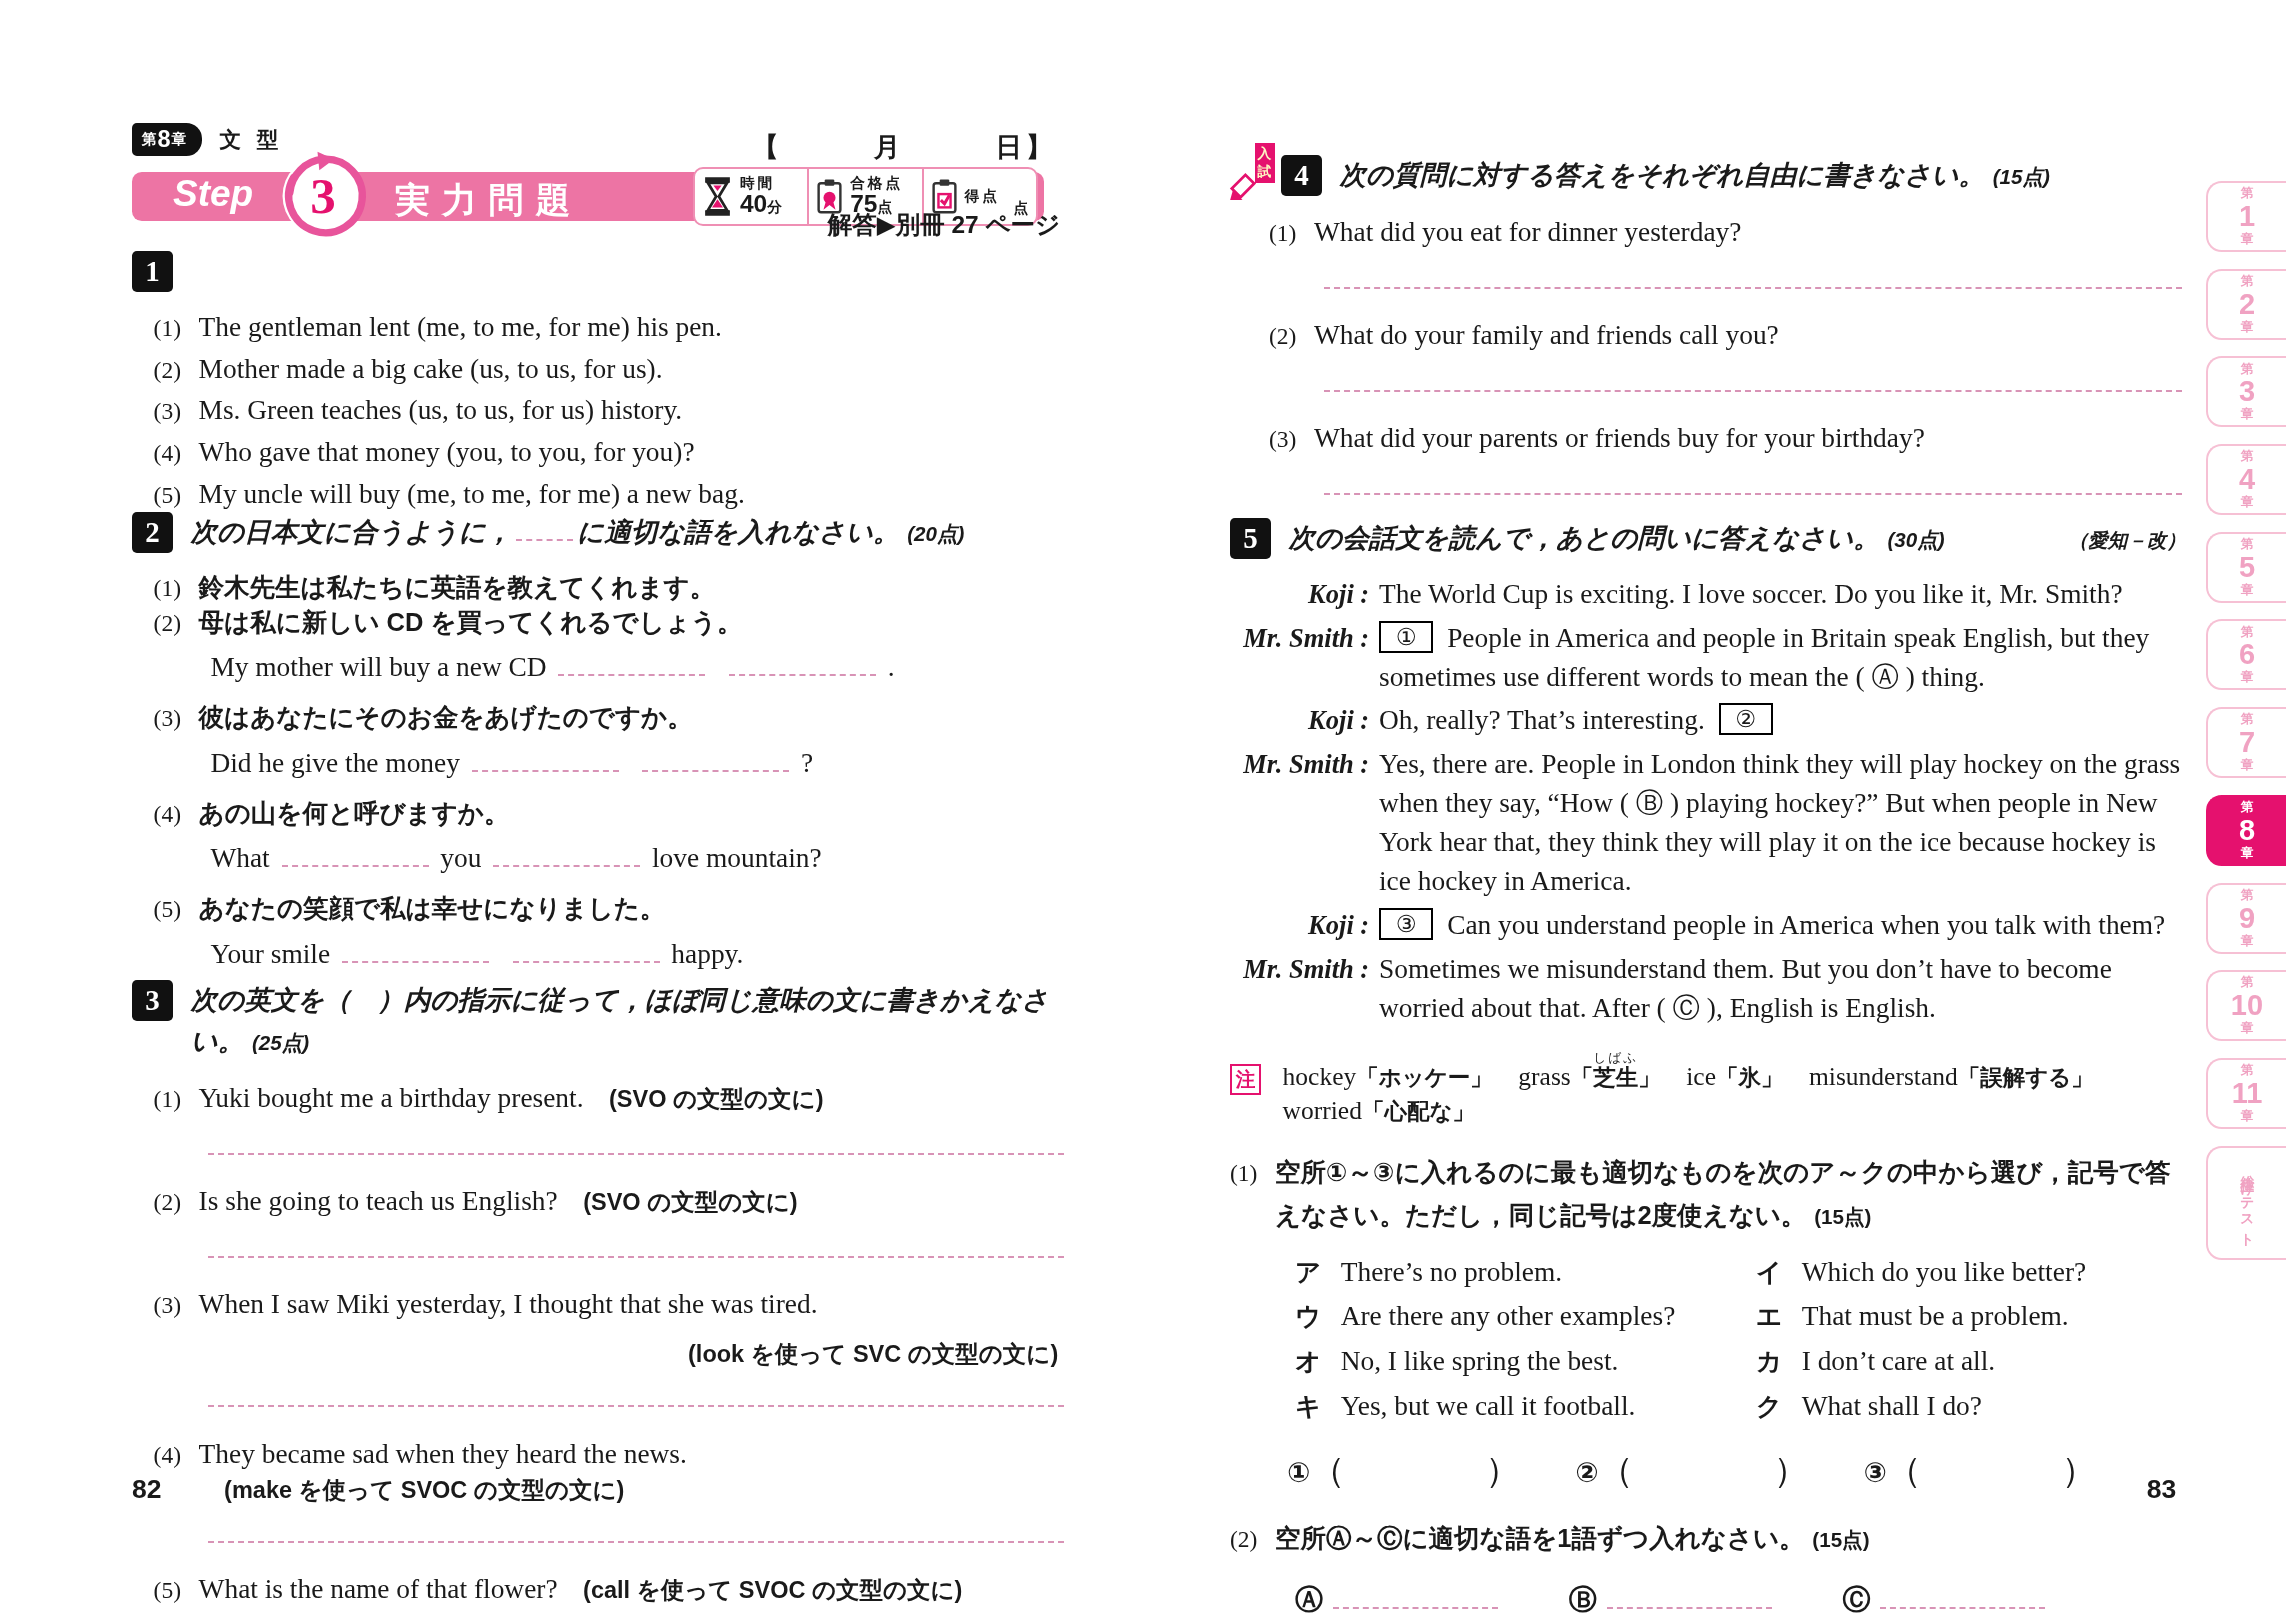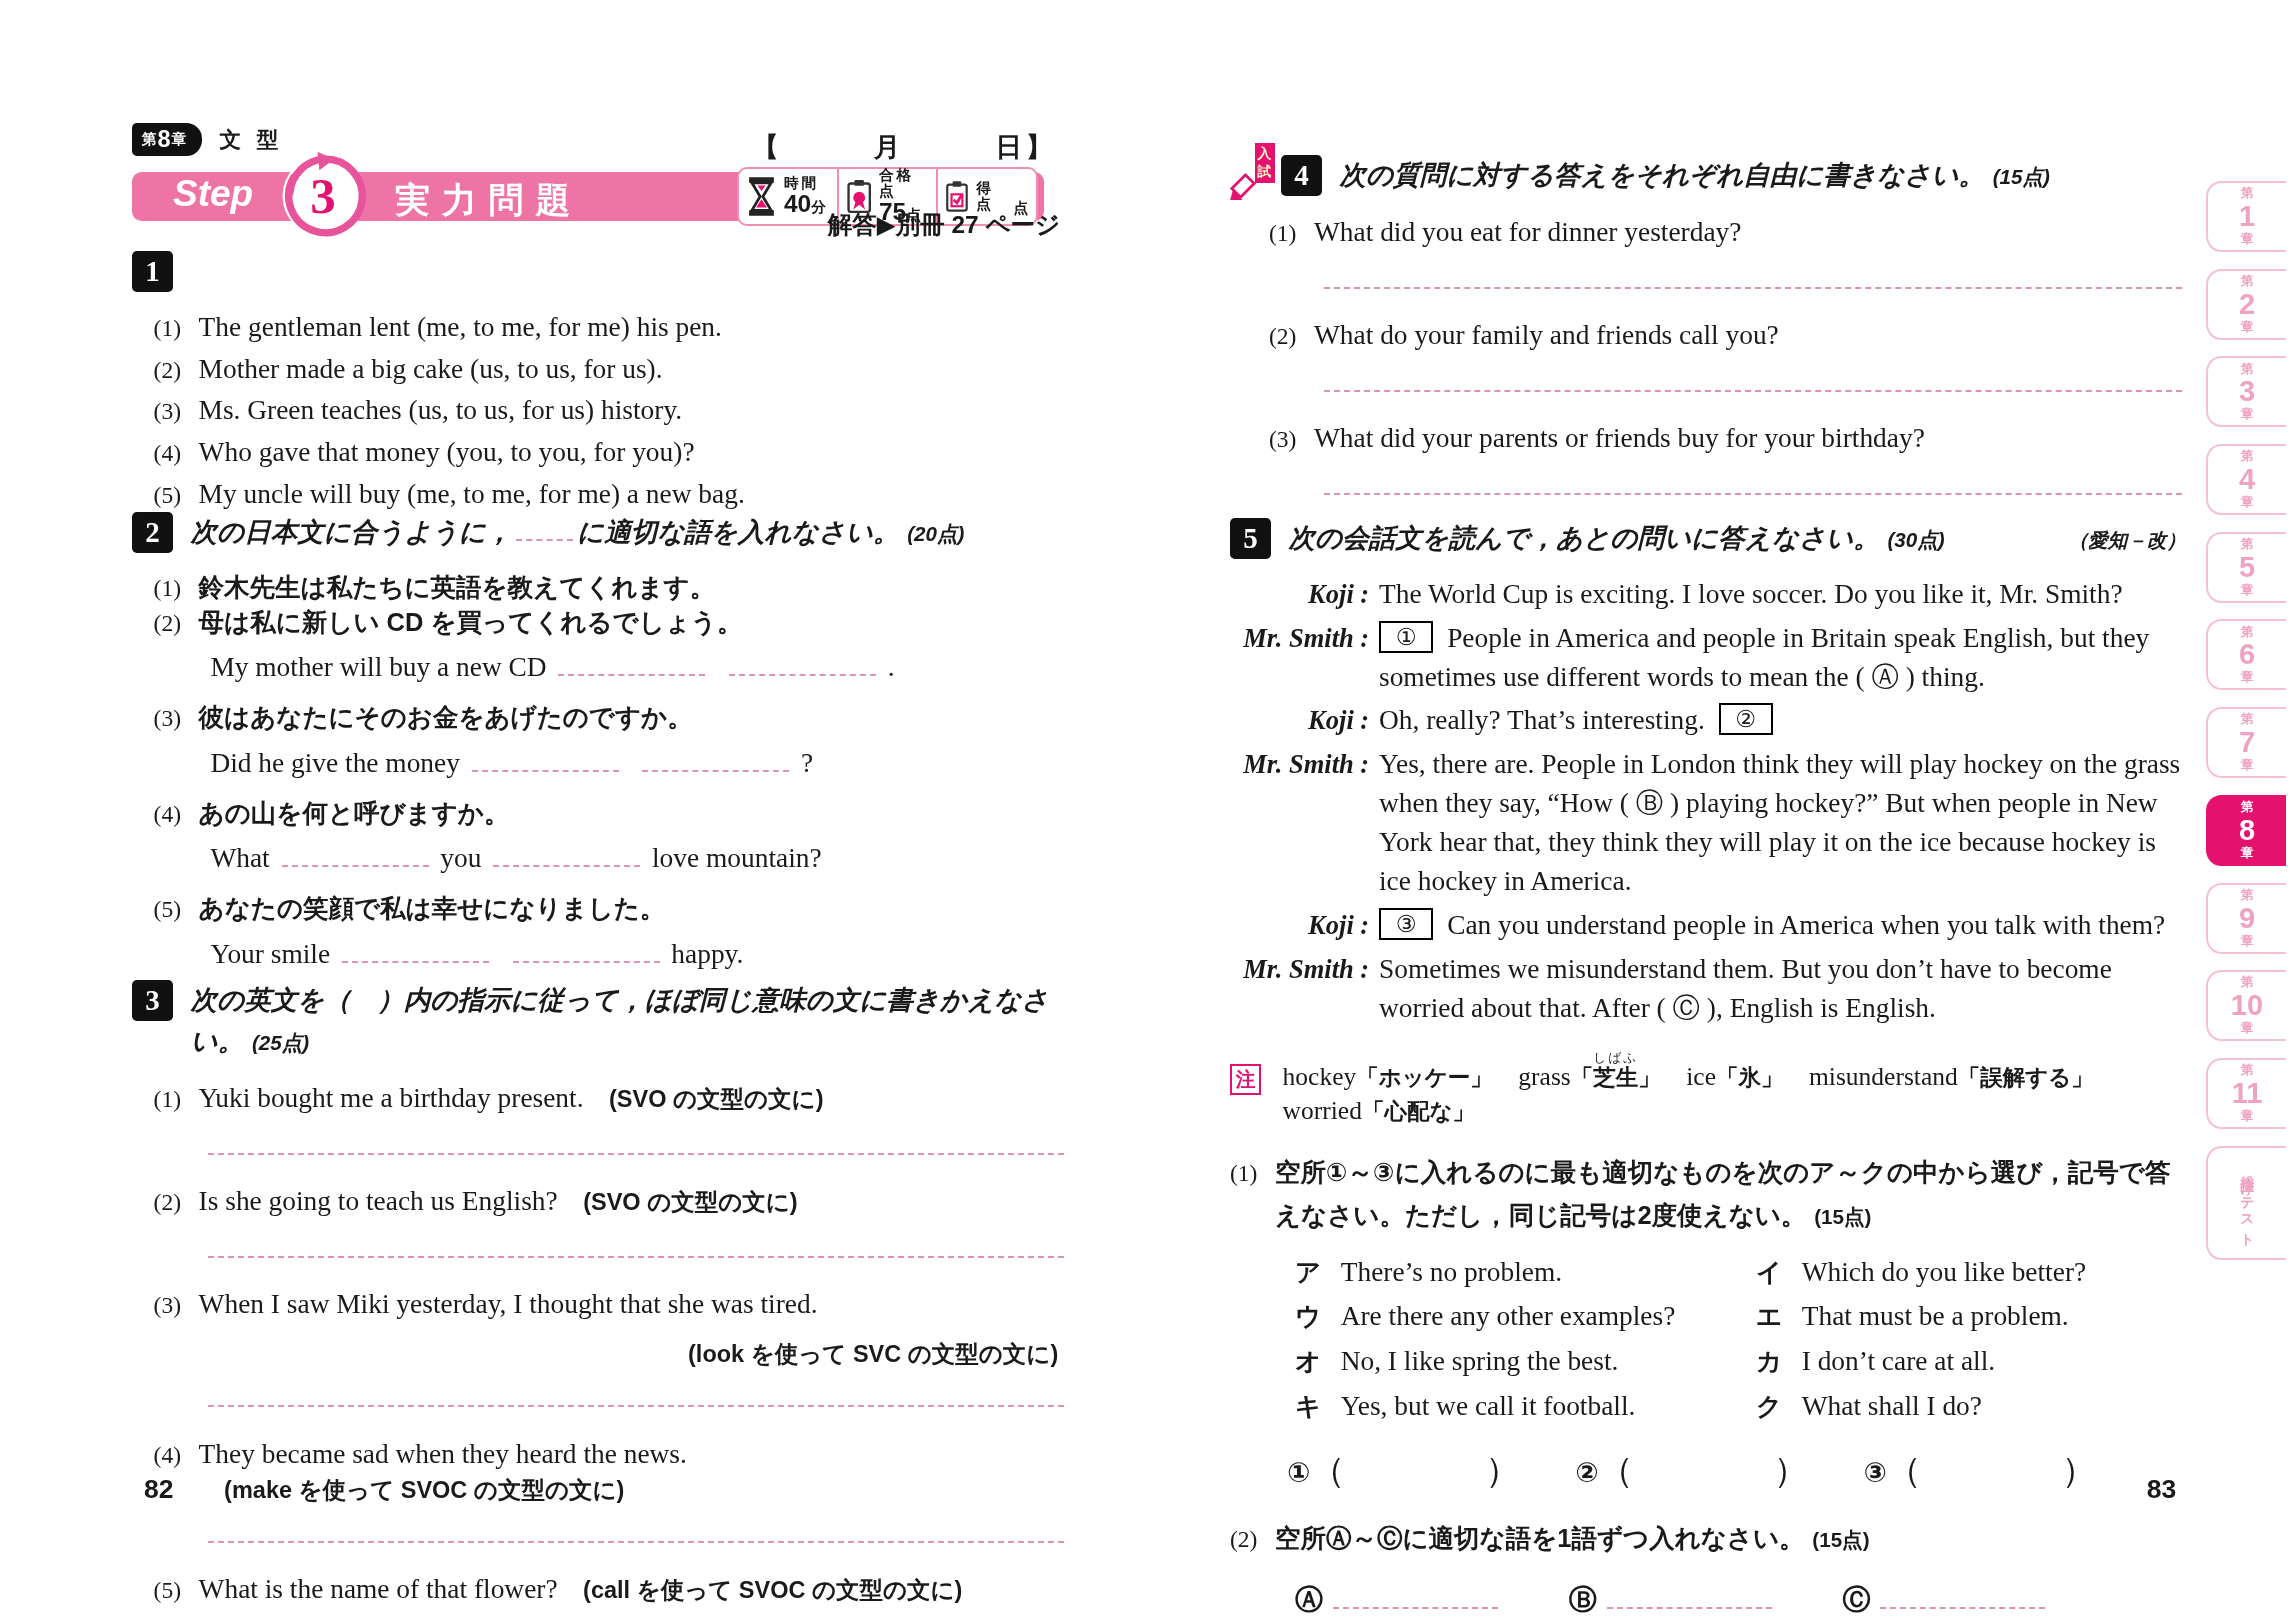--- a/index.html
+++ b/index.html
@@ -31,21 +31,21 @@
 
   
   .banner{position:absolute;top:172px;left:0;width:912px;height:49px;background:var(--pink);border-radius:9.8px;}
   .step-word{position:absolute;left:41px;top:1px;color:#fff;font-weight:800;font-style:italic;font-size:37px;font-family:var(--sans);}
   .step-circle{position:absolute;left:145px;top:-21.6px;width:92px;height:92px;}
   .step-circle .ring{position:absolute;inset:0;}
   .step-circle .num{position:absolute;inset:0;display:flex;align-items:center;justify-content:center;color:var(--magenta);font-size:51px;font-weight:800;font-family:var(--serif);}
   .step-title{position:absolute;left:263px;top:4.9px;color:#fff;font-size:35px;font-weight:800;letter-spacing:11.8px;}
 
   
-  .scorebox{position:absolute;top:-4.9px;right:5.9px;width:301px;height:59px;background:#fff;border:2.9px solid #ef8fb4;border-radius:10px;display:flex;}
+  .scorebox{position:absolute;top:-4.9px;right:5.9px;width:345px;height:59px;background:#fff;border:2.9px solid #ef8fb4;border-radius:10px;display:flex;}
   .scorecell{flex:1;display:flex;align-items:center;padding:3.9px 5.9px;gap:5.9px;}
   .scorecell + .scorecell{border-left:2.9px solid #ef8fb4;}
   .scorecell .txt{display:flex;flex-direction:column;line-height:1.05;}
   .scorecell .lbl{font-size:14.7px;font-weight:700;letter-spacing:2.9px;}
   .scorecell .val{font-size:24.5px;font-weight:800;}
   .scorecell .val .unit{font-size:14.7px;}
   .scorecell.score .unit-only{align-self:flex-end;font-size:14.7px;font-weight:800;margin:0 2px 2px auto;}
   .answer-ref{position:absolute;top:208px;right:7.8px;font-size:24.5px;font-weight:800;}
 
   
@@ -108,21 +108,21 @@
   .opt .olbl{font-size:25.5px;font-weight:800;}
   .opt .otxt{font-family:var(--serif);font-size:27.4px;line-height:37px;}
   .slot-row{display:flex;gap:55px;margin:21.6px 0 0 57px;align-items:baseline;}
   .slot .slbl{font-size:27.4px;font-weight:600;}
   .slot .sparen{font-size:35px;font-weight:400;}
   .abc-row{display:flex;gap:71px;margin:19.6px 0 0 65px;align-items:baseline;}
   .abc .albl{font-size:28px;font-weight:600;font-family:var(--serif);}
   .abc .ablank{display:inline-block;width:165px;border-bottom:2.9px dashed var(--dash);height:0.2em;margin-left:9.8px;}
 
   .pagenum{position:absolute;bottom:116px;font-size:26.5px;font-weight:800;}
-  .pagenum.left{left:12px;}
+  .pagenum.left{left:0;}
   .pagenum.right{right:9.8px;}
 
   
   .tab-rail{position:absolute;left:2206px;top:181px;width:80px;}
   .tab{width:80px;height:71px;border:2.9px solid var(--tab-border);border-right:none;border-radius:15.7px 0 0 15.7px;margin-bottom:16.7px;display:flex;flex-direction:column;align-items:center;justify-content:center;color:var(--tab-text);background:#fff;line-height:1;}
   .tab .t-pre,.tab .t-post{font-size:12.7px;font-weight:800;}
   .tab .t-num{font-size:29px;font-weight:800;margin:2px 0;}
   .tab.active{background:var(--magenta);border-color:var(--magenta);color:#fff;}
   .tab.final{height:114px;}
   .tab.final .t-vert{writing-mode:vertical-rl;font-size:13.7px;font-weight:800;letter-spacing:2px;}

